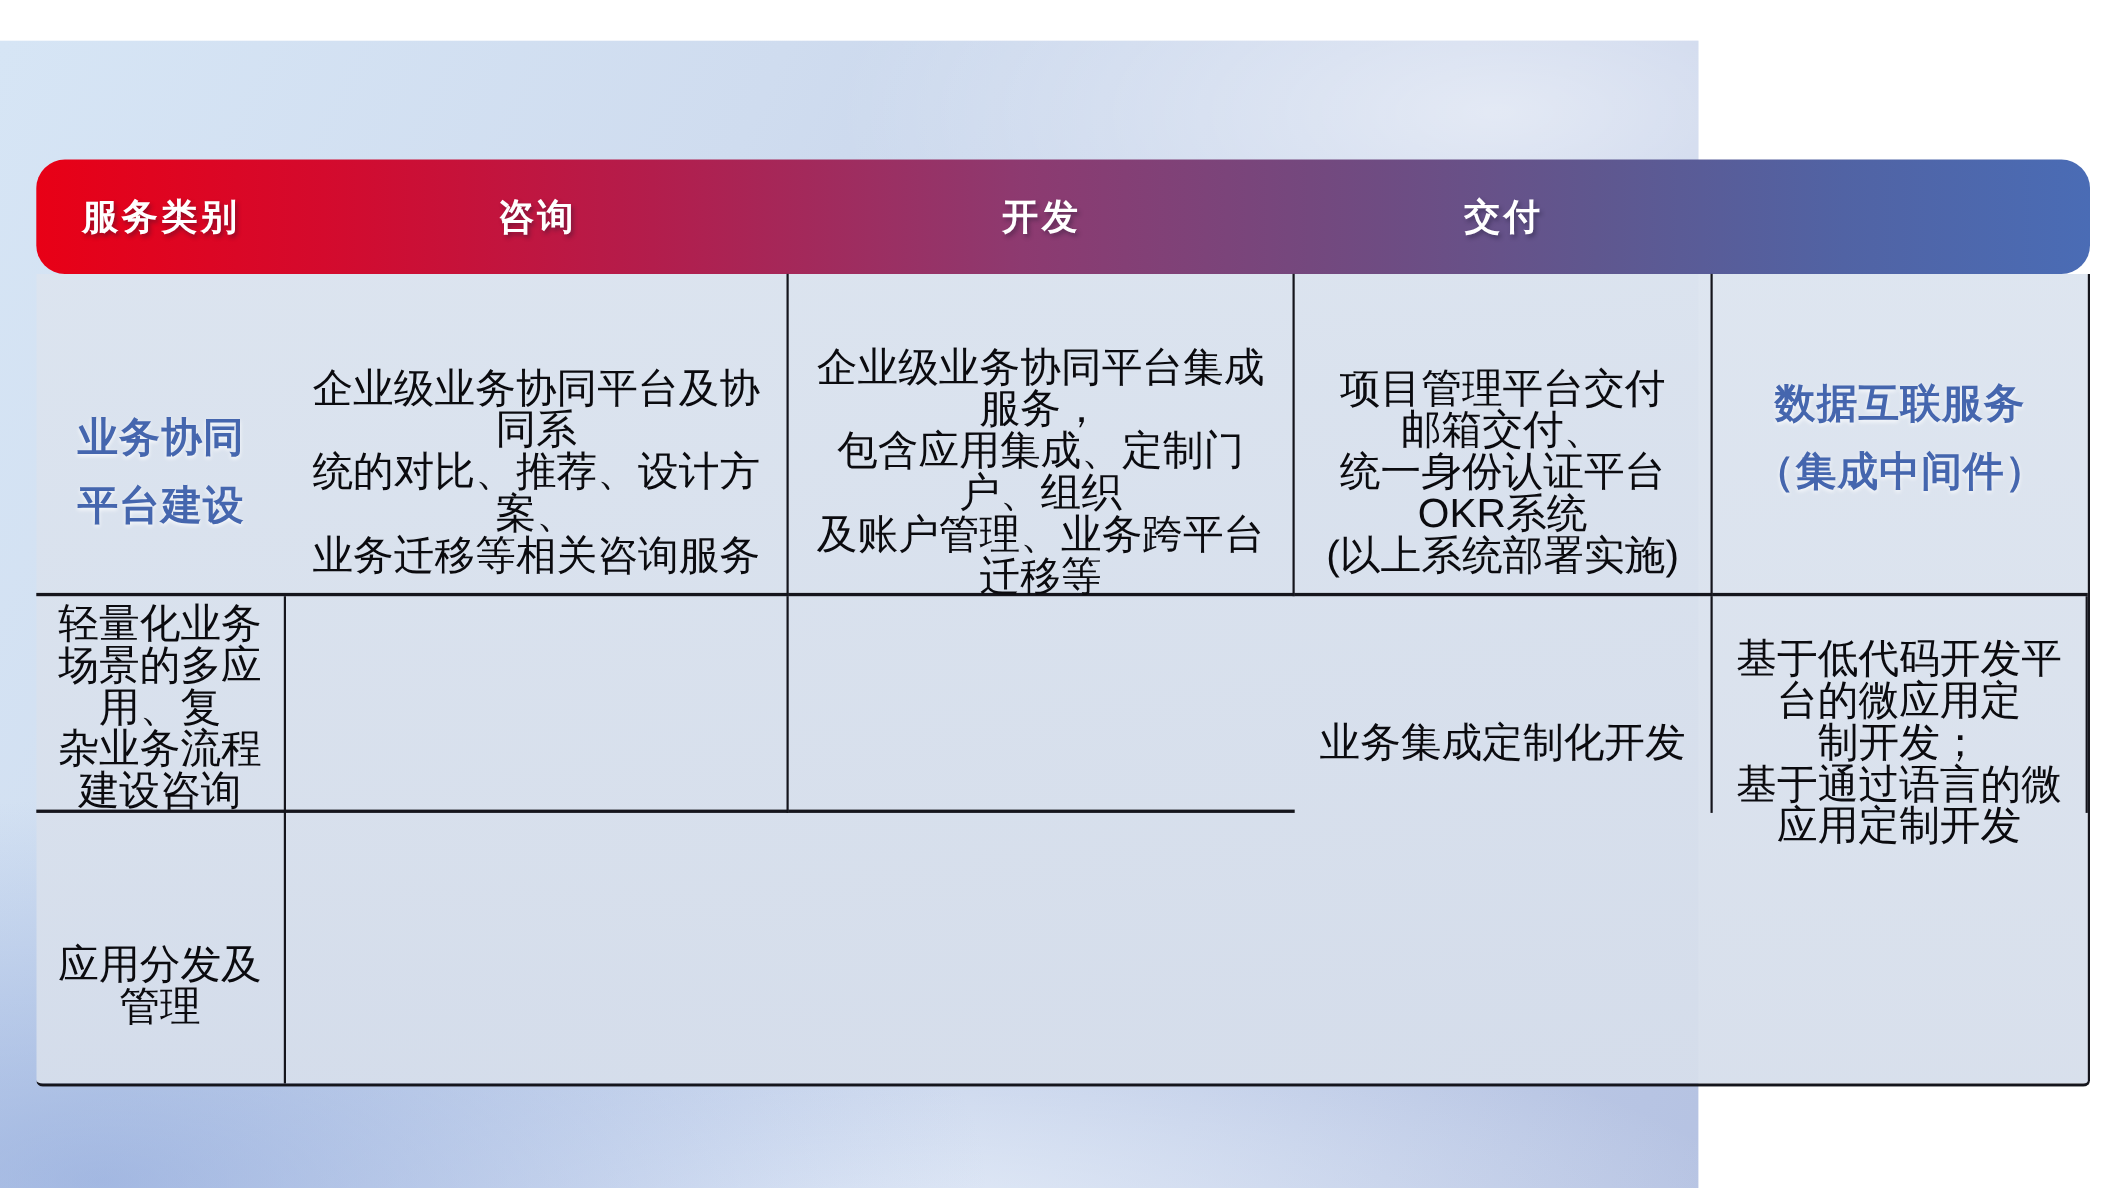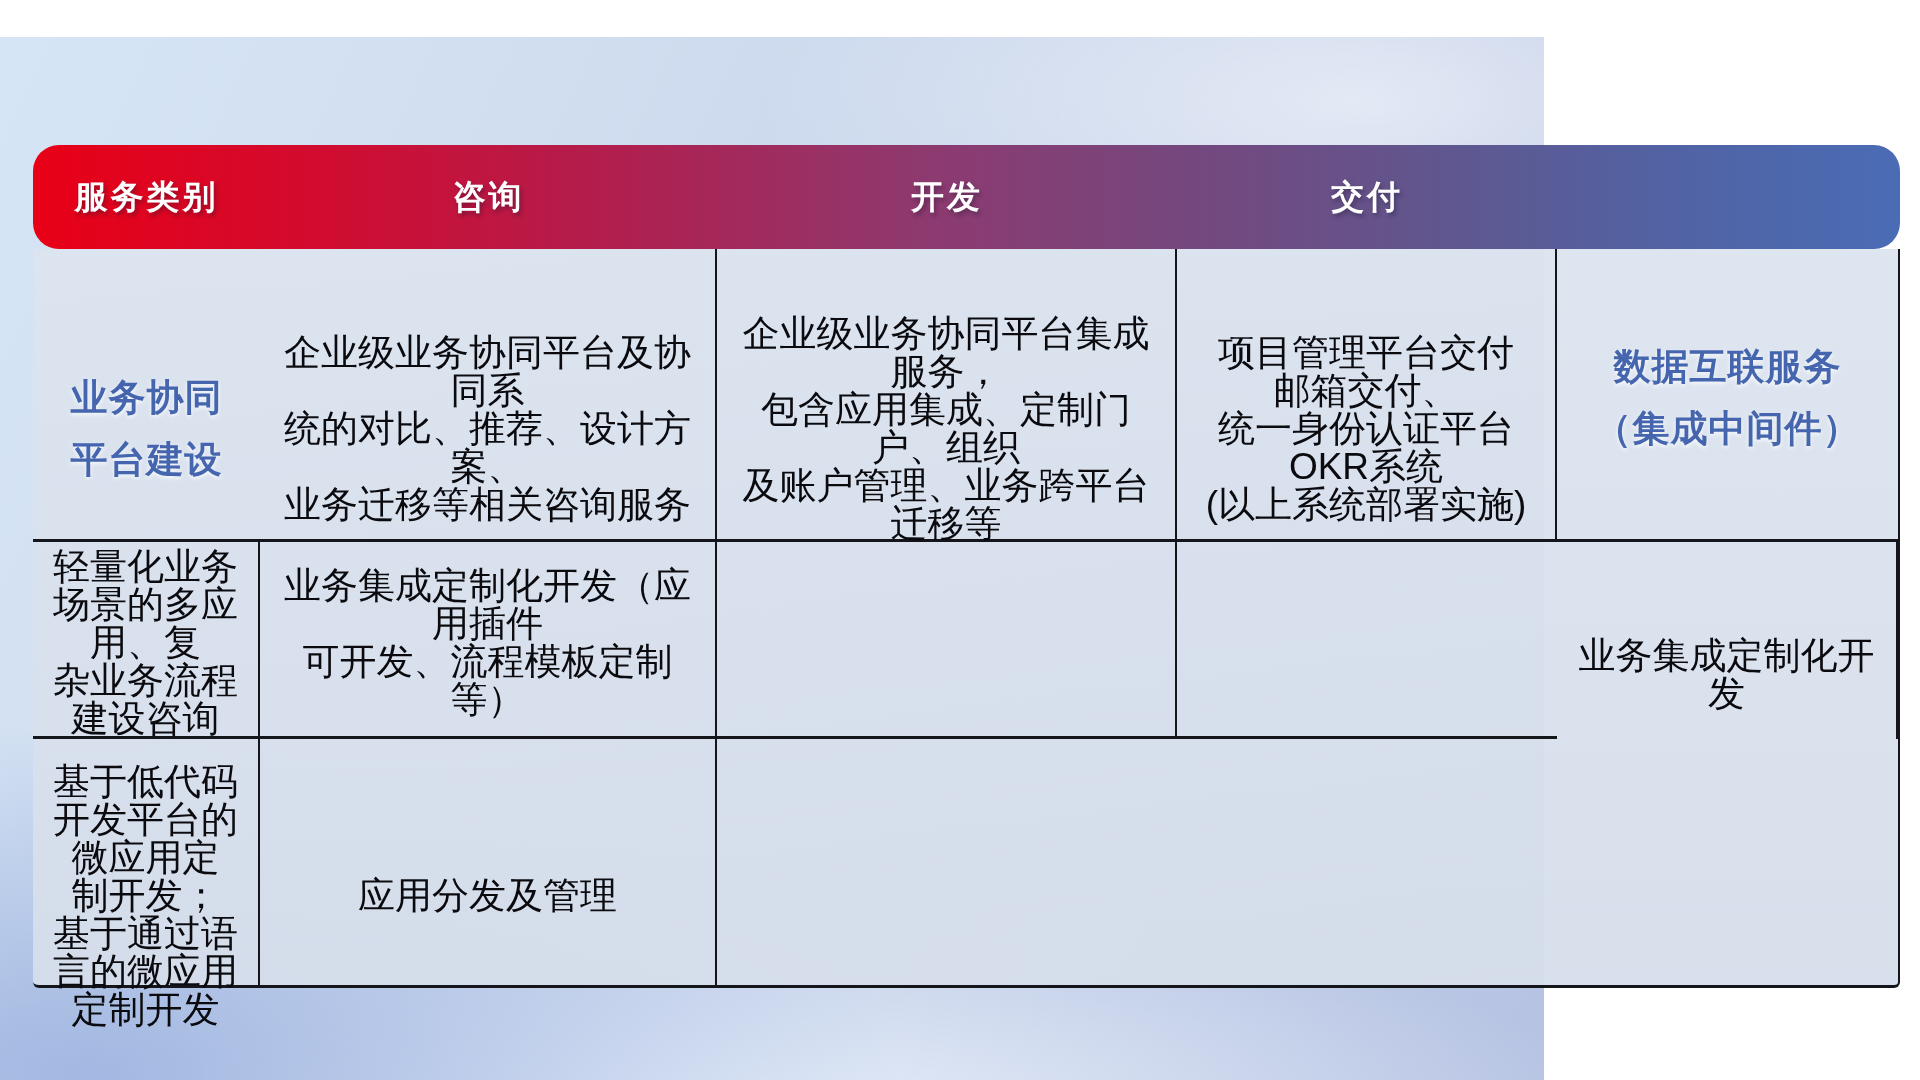--- a/index.html
+++ b/index.html
@@ -77,22 +77,20 @@
       <div class="cell r1 vline hline">项目管理平台交付
 邮箱交付、
 统一身份认证平台
 OKR系统
 (以上系统部署实施)</div>
 
       <div class="cell category r2 hline">数据互联服务
 （集成中间件）</div>
       <div class="cell r2 vline hline">轻量化业务场景的多应用、复
 杂业务流程建设咨询</div>
-      <div class="cell r2 vline hline">业务集成定制化开发（应用插件
-可开发、流程模板定制等）</div>
       <div class="cell r2 vline hline"></div>
       <div class="cell r2 hline"></div>
 
       <div class="cell r3 vline">业务集成定制化开发</div>
       <div class="cell r3 vline">基于低代码开发平台的微应用定
 制开发；
 基于通过语言的微应用定制开发</div>
       <div class="cell r3 vline">应用分发及管理</div>
       <div class="cell r3"></div>
 

